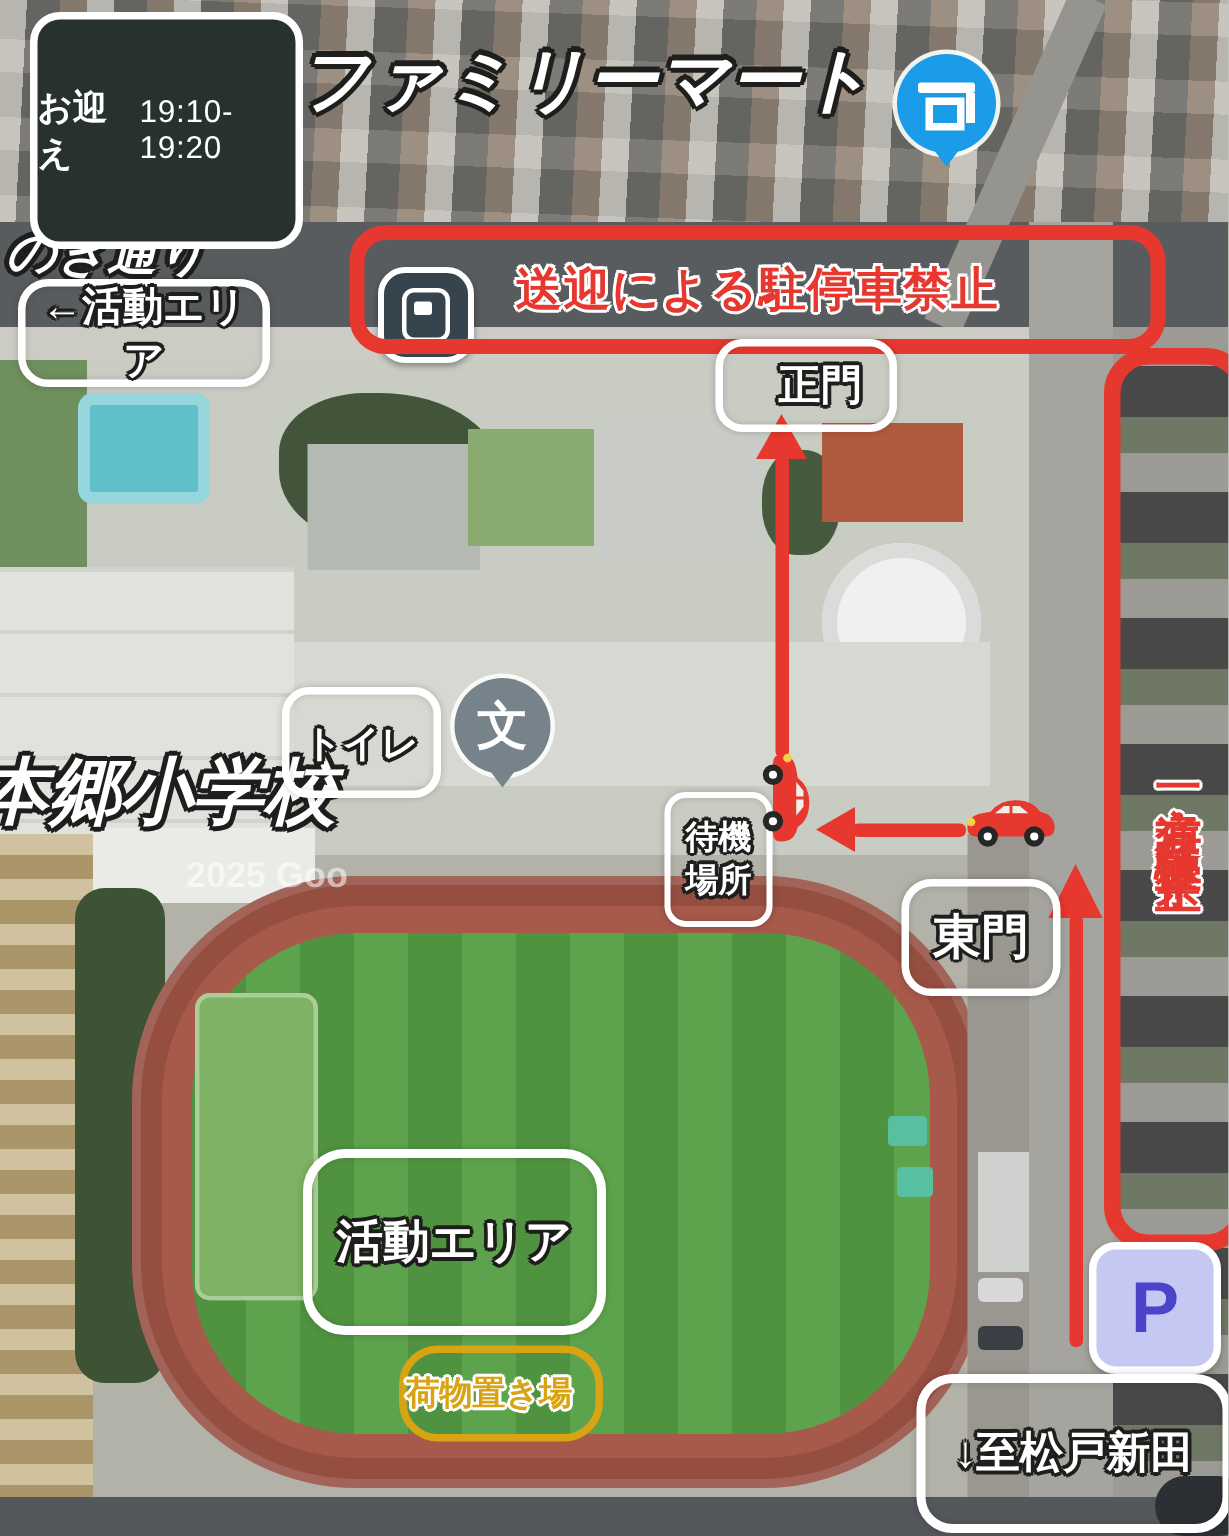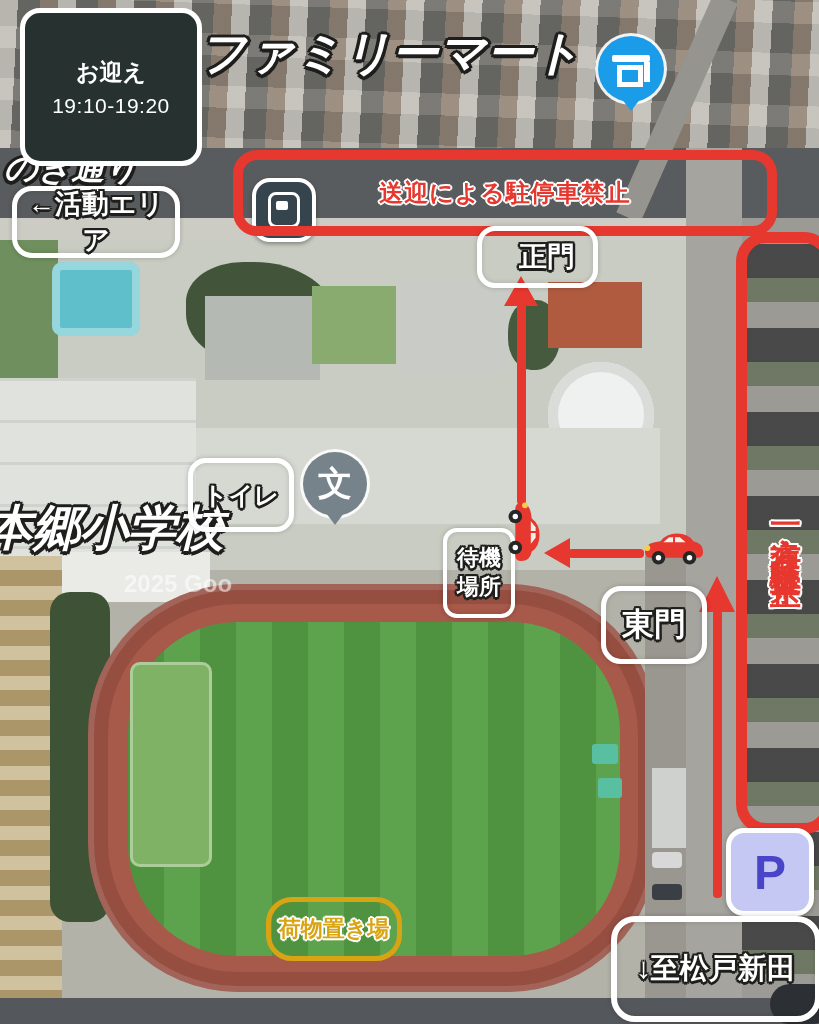--- a/index.html
+++ b/index.html
@@ -86,42 +86,42 @@
     display:flex;align-items:center;justify-content:center;box-shadow:0 0 0 3px rgba(255,255,255,.85);}
   #school-pin .tail{position:absolute;left:50%;bottom:-21px;transform:translateX(-50%);
     border:12px solid transparent;border-top:16px solid #76838b;}
   #school-pin .glyph{color:#fff;font-size:34px;font-weight:800;}
   #parking-icon{left:726px;top:828px;width:78px;height:78px;background:#c6c8f4;border:5px solid #fff;border-radius:18px;
     display:flex;align-items:center;justify-content:center;font-size:48px;font-weight:800;color:#4a45c8;z-index:6;
     box-shadow:0 2px 5px rgba(0,0,0,.25);}
 
   
   #pickup-box{left:20px;top:8px;width:172px;height:148px;background:#263130;border:5px solid #fff;border-radius:20px;
-    display:flex;flex-direction:column;align-items:center;justify-content:center;gap:6px;color:#fff;z-index:6;}
+    display:flex;align-items:center;justify-content:center;gap:6px;color:#fff;z-index:6;}
   #pickup-box .t1{font-size:23px;font-weight:700;}
   #pickup-box .t2{font-size:21px;font-weight:400;letter-spacing:.5px;}
   .white-box{border:5px solid #fff;border-radius:20px;color:#fff;font-weight:700;display:flex;align-items:center;
     justify-content:center;text-align:center;z-index:6;box-shadow:0 0 5px rgba(0,0,0,.2), inset 0 0 5px rgba(0,0,0,.15);}
   #kitamatsudo{left:12px;top:186px;width:158px;height:62px;font-size:27px;}
   #maingate{left:477px;top:226px;width:92px;height:52px;font-size:28px;border-radius:18px;padding-left:19px;}
   #toilet{left:188px;top:458px;width:96px;height:64px;font-size:25px;border-radius:18px;}
   #taiki{left:443px;top:528px;width:64px;height:82px;font-size:22px;line-height:1.3;border-width:4px;border-radius:14px;
     flex-direction:column;}
   #eastgate{left:601px;top:586px;width:96px;height:68px;font-size:32px;}
   #activity{left:202px;top:766px;width:190px;height:112px;font-size:31px;border-width:6px;border-radius:28px;}
   #shinden{left:611px;top:916px;width:198px;height:94px;font-size:29px;border-width:6px;border-radius:24px;}
   #banner{left:233px;top:150px;width:524px;height:66px;border:10px solid var(--red);border-radius:24px;
     display:flex;align-items:center;justify-content:center;z-index:5;}
-  #banner .txt{color:var(--red);font-size:24px;font-weight:800;letter-spacing:1px;}
+  #banner .txt{color:var(--red);font-size:31px;font-weight:800;letter-spacing:1px;}
   #red-vbox{left:736px;top:232px;width:76px;height:580px;border:11px solid var(--red);border-radius:30px;
     display:flex;align-items:center;justify-content:center;z-index:5;}
   #red-vbox .txt{writing-mode:vertical-rl;text-orientation:upright;color:var(--red);font-size:31px;font-weight:800;
     letter-spacing:5px;}
   #luggage{left:266px;top:897px;width:126px;height:54px;border:5px solid var(--yellow);border-radius:26px;
-    display:flex;align-items:center;justify-content:center;z-index:6;}
+    display:flex;align-items:center;justify-content:flex-start;z-index:6;}
   #luggage .txt{color:var(--yellow);font-size:22px;font-weight:800;}
   
   .arrow-line{background:var(--red);z-index:5;border-radius:4px;}
   .tri{width:0;height:0;z-index:5;}
   #arrow-main-line{left:517px;top:300px;width:9px;height:205px;}
   #arrow-main-head{left:504px;top:276px;border-left:17px solid transparent;border-right:17px solid transparent;border-bottom:30px solid var(--red);}
   #arrow-left-line{left:568px;top:549px;width:76px;height:9px;}
   #arrow-left-head{left:544px;top:538px;border-top:15px solid transparent;border-bottom:15px solid transparent;border-right:26px solid var(--red);}
   #arrow-up2-line{left:713px;top:610px;width:9px;height:288px;}
   #arrow-up2-head{left:699px;top:576px;border-left:18px solid transparent;border-right:18px solid transparent;border-bottom:36px solid var(--red);}
@@ -202,20 +202,21 @@
   <div class="abs white-box ol-dark" id="maingate">正門</div>
   <div class="abs" id="red-vbox">
     <span class="txt ol-white">一方通行・駐停車禁止</span>
   </div>
   <div class="abs white-box ol-dark" id="toilet">トイレ</div>
   <div class="abs white-box ol-dark" id="taiki">
     <div>待機</div>
     <div>場所</div>
   </div>
   <div class="abs white-box ol-dark" id="eastgate">東門</div>
+  <div class="abs white-box ol-dark" id="activity">活動エリア</div>
   <div class="abs" id="luggage">
     <span class="txt ol-white">荷物置き場</span>
   </div>
   <div class="abs white-box ol-dark" id="shinden">↓至松戸新田</div>
 
   <div class="abs arrow-line" id="arrow-main-line"></div>
   <div class="abs tri" id="arrow-main-head"></div>
   <div class="abs arrow-line" id="arrow-left-line"></div>
   <div class="abs tri" id="arrow-left-head"></div>
   <div class="abs arrow-line" id="arrow-up2-line"></div>

